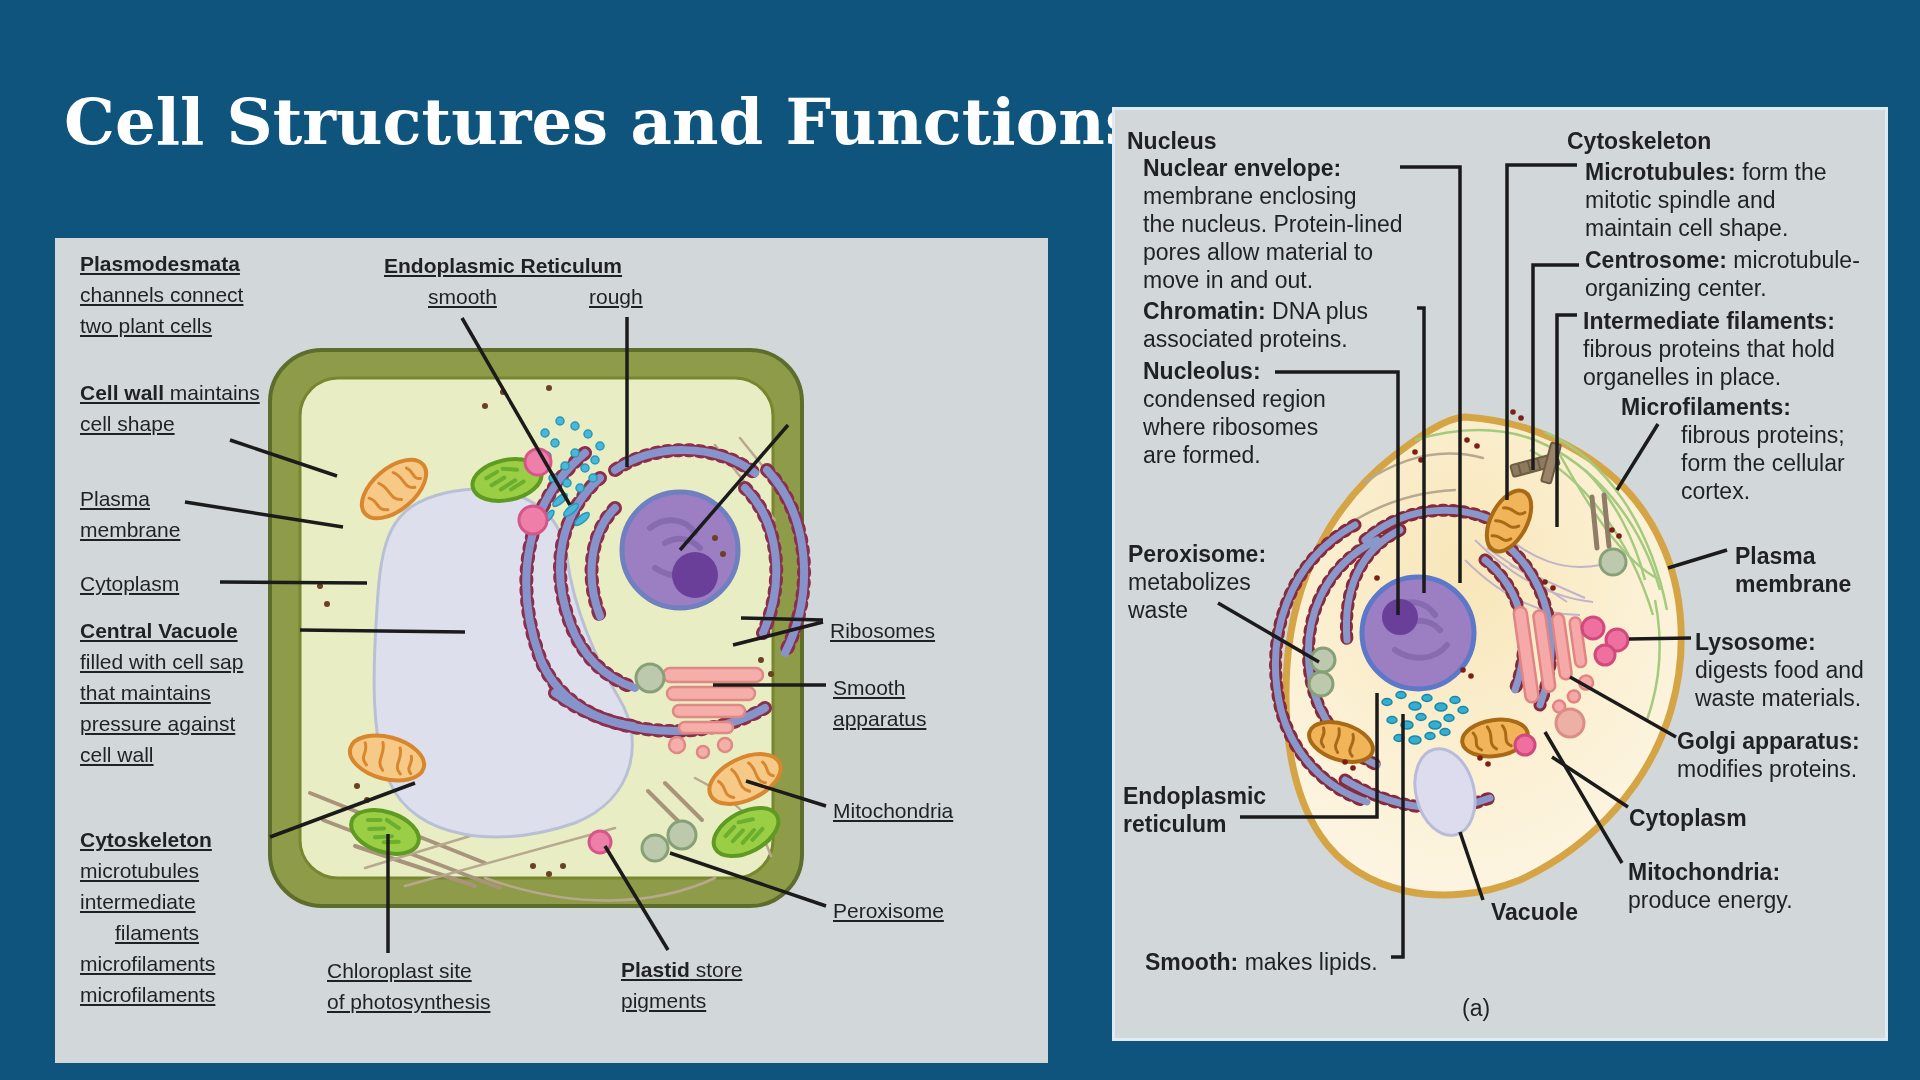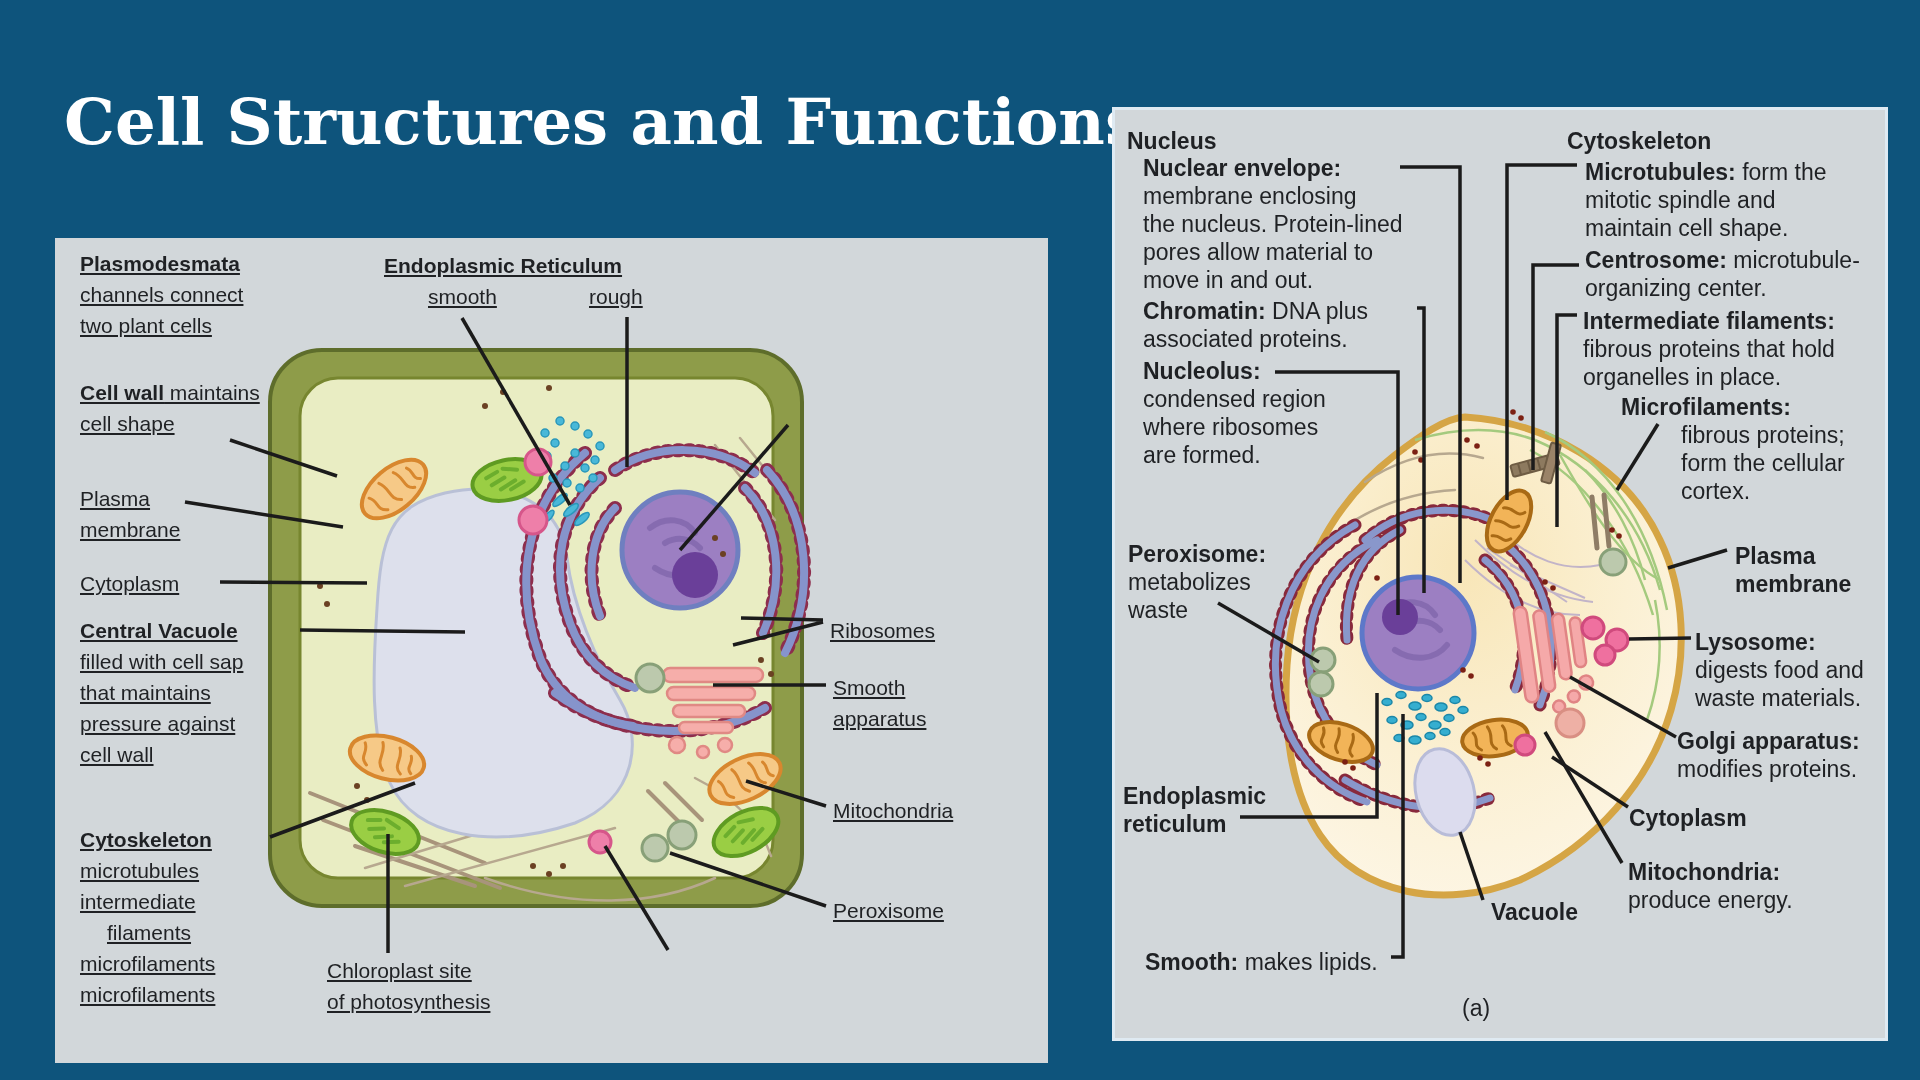--- a/index.html
+++ b/index.html
@@ -8,21 +8,21 @@
   .title{position:absolute;left:64px;top:84px;color:#ffffff;font-family:"DejaVu Serif",serif;
          font-weight:600;font-size:64px;white-space:nowrap;}
   .panel{position:absolute;background:#d2d7da;}
   #panel-left{left:55px;top:238px;width:993px;height:825px;}
   #panel-right{left:1115px;top:110px;width:770px;height:928px;box-shadow:0 0 0 3px #dfeaf2;}
   .panel svg{position:absolute;left:0;top:0;}
   .lbl{position:absolute;white-space:nowrap;}
   #panel-left .lbl{font-size:21px;line-height:31px;text-decoration:underline;}
   #panel-right .lbl{font-size:23px;line-height:28px;}
   .lbl b{font-weight:bold;}
-  .ind27{margin-left:27px;}
+  .ind27{margin-left:35px;}
   .ind60{margin-left:60px;}
   .ldr{stroke:#1b1b1b;stroke-width:3.5;fill:none;}
   .er-dots{stroke:#8d2e4d;stroke-width:14;fill:none;stroke-dasharray:2.5 8.5;stroke-linecap:round;}
   .er-rib{stroke:#8694cb;stroke-width:8;fill:none;stroke-linecap:round;}
   .er-dots2{stroke:#88293c;stroke-width:13;fill:none;stroke-dasharray:2.5 8;stroke-linecap:round;}
   .er-rib2{stroke:#8997cb;stroke-width:7;fill:none;stroke-linecap:round;}
   .cytosk{stroke:#a8947b;stroke-width:4;stroke-linecap:round;fill:none;}
   .thinfil{stroke:#b7a88f;stroke-width:2.5;stroke-linecap:round;fill:none;}
   .mesh{stroke:#a4ca7e;stroke-width:2.5;fill:none;}
   .ifil{stroke:#c2b4c8;stroke-width:2;fill:none;}
@@ -212,20 +212,24 @@
       <div>microtubules</div>
       <div>intermediate</div>
       <div class="ind27">filaments</div>
       <div>microfilaments</div>
       <div>microfilaments</div>
     </div>
     <div class="lbl" style="left:272px;top:717px">
       <div>Chloroplast site</div>
       <div>of photosynthesis</div>
     </div>
+    <div class="lbl" style="left:566px;top:716px">
+      <div><b>Plastid</b><span> store</span></div>
+      <div>pigments</div>
+    </div>
     <div class="lbl" style="left:775px;top:377px">Ribosomes</div>
     <div class="lbl" style="left:778px;top:434px">
       <div>Smooth</div>
       <div>apparatus</div>
     </div>
     <div class="lbl" style="left:778px;top:557px">Mitochondria</div>
     <div class="lbl" style="left:778px;top:657px">Peroxisome</div>
   </div>
 
   <div class="panel" id="panel-right">

